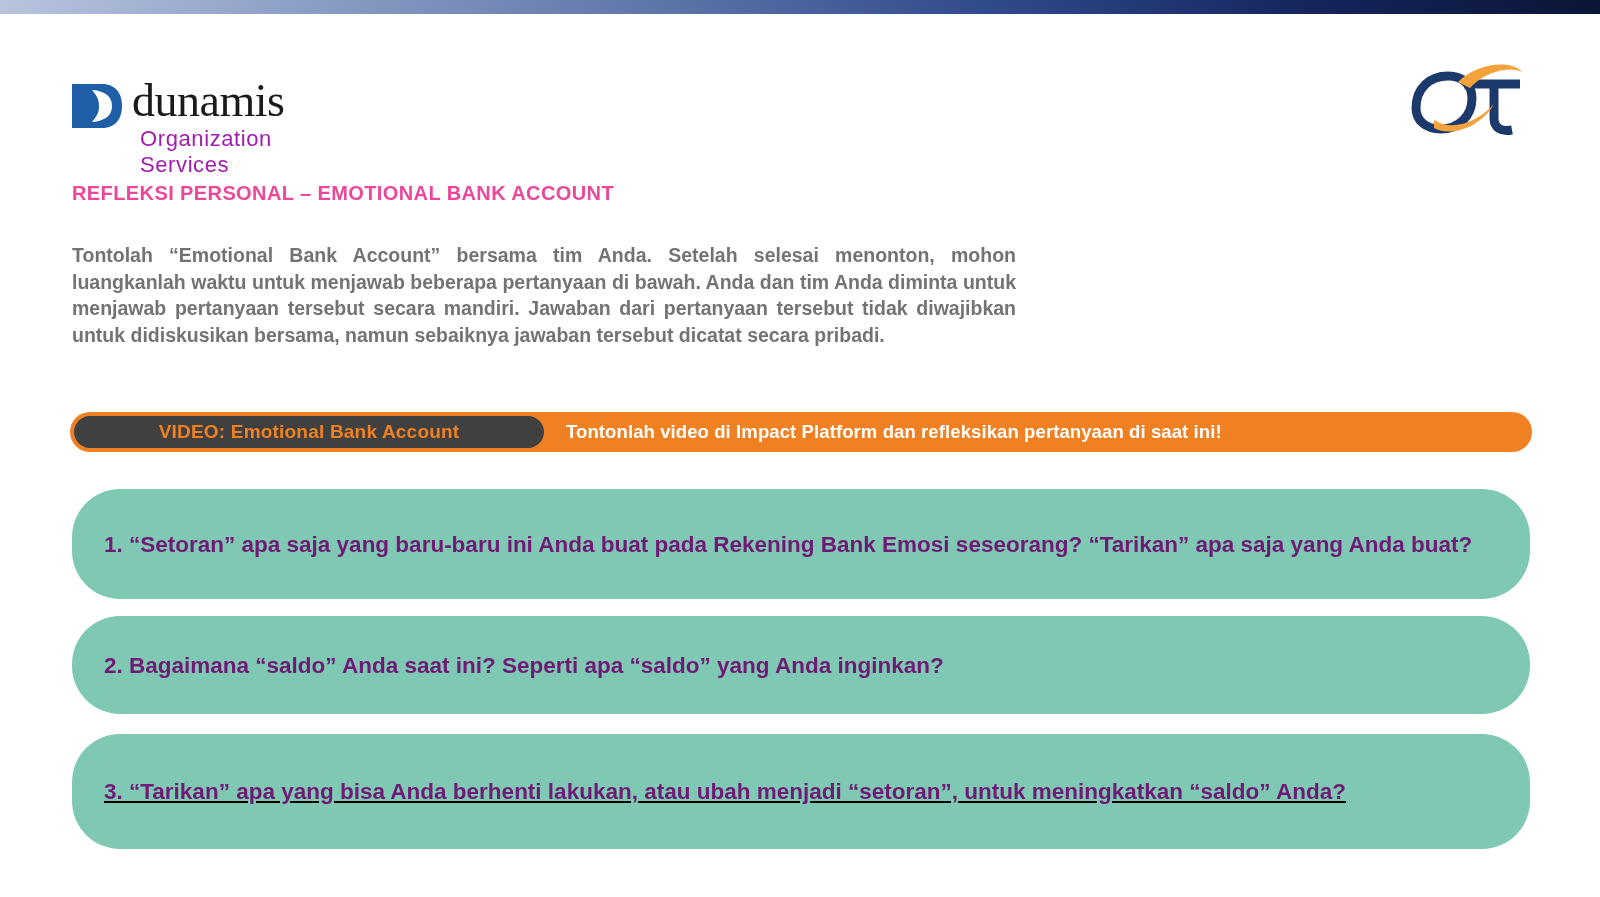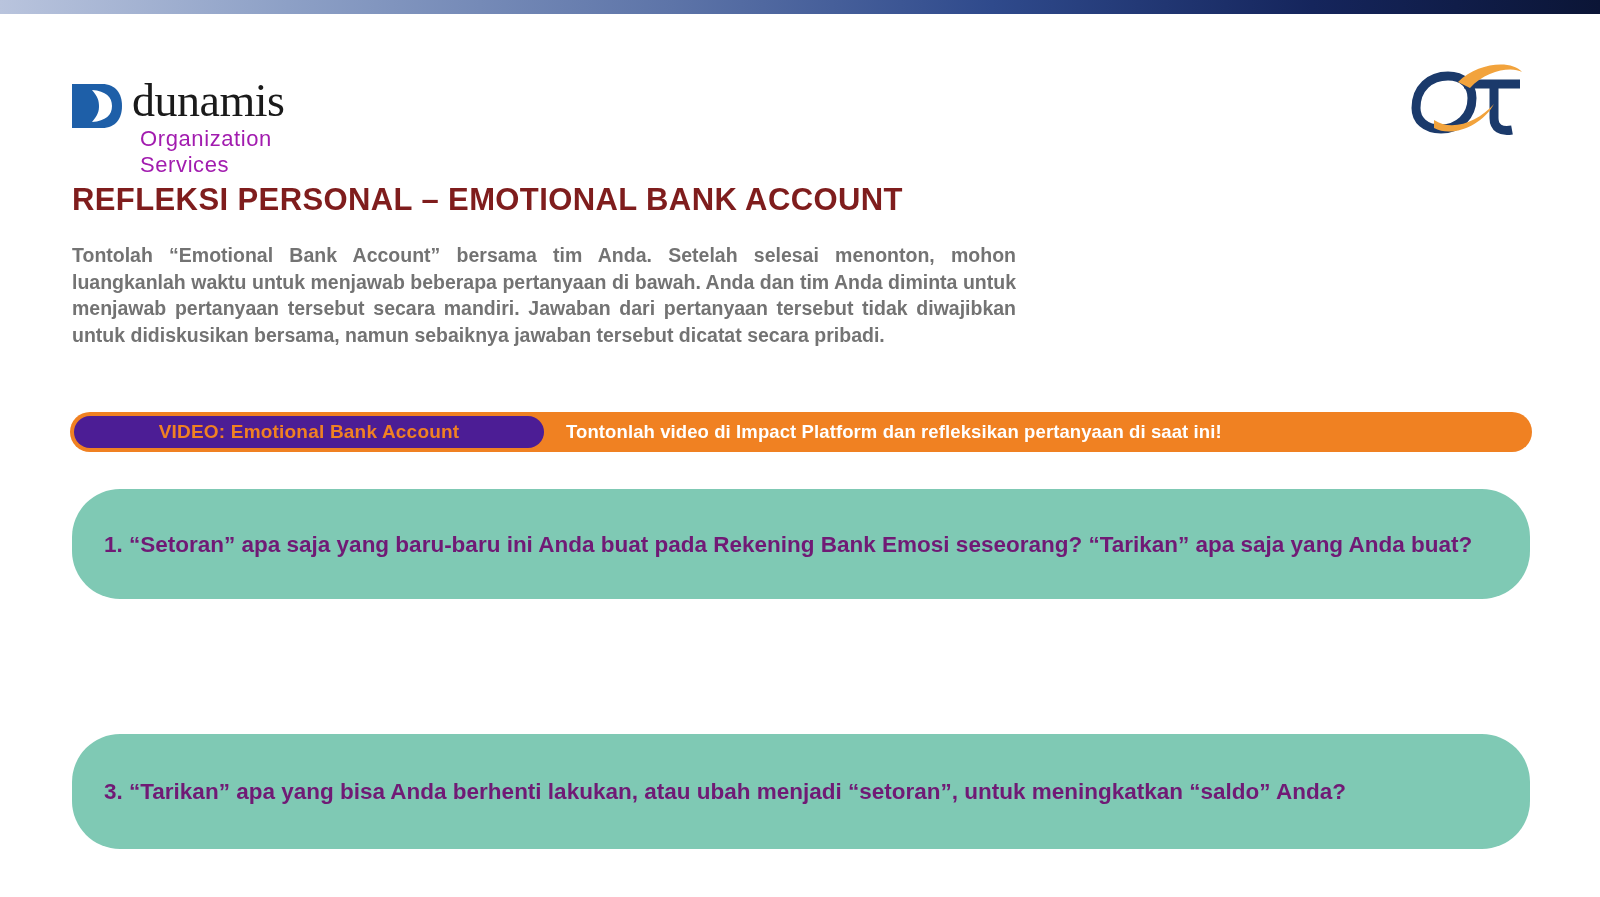--- a/index.html
+++ b/index.html
@@ -76,23 +76,23 @@
     top: 26px;
     width: 120px;
     height: 82px;
   }
 
   
   .page-title {
     position: absolute;
     left: 72px;
     top: 148px;
-    font-size: 31px;
-    font-weight: bold;
-    color: #7f1d1d;
+    font-size: 20px;
+    font-weight: bold;
+    color: #ec4899;
     letter-spacing: 0.4px;
   }
 
   
   .intro {
     position: absolute;
     left: 72px;
     top: 208px;
     width: 944px;
     font-size: 19.5px;
@@ -112,21 +112,21 @@
     height: 40px;
     background: #f08122;
     border-radius: 20px;
     display: flex;
     align-items: center;
   }
   .video-chip {
     margin-left: 4px;
     height: 32px;
     min-width: 470px;
-    background: #4c1d95;
+    background: #404040;
     border-radius: 16px;
     display: flex;
     align-items: center;
     justify-content: center;
   }
   .video-chip span {
     font-size: 19px;
     font-weight: bold;
     color: #f08122;
     letter-spacing: 0.2px;
@@ -156,21 +156,21 @@
     font-size: 22.5px;
     font-weight: bold;
     color: #701a75;
     line-height: 33px;
     text-align: justify;
     text-justify: inter-word;
     width: 100%;
   }
   .q1 { top: 455px; height: 110px; }
   .q2 { top: 582px; height: 98px; }
-  .q3 { top: 700px; height: 115px; }
+  .q3 { top: 700px; height: 115px; text-decoration: underline; }
   .q2 p { text-align: left; }
 </style>
 </head>
 <body>
 
 <div class="top-bar"></div>
 
 <div class="slide">
 
   <div class="logo-dunamis">
@@ -200,17 +200,20 @@
   <div class="video-banner">
     <div class="video-chip">
       <span>VIDEO: Emotional Bank Account</span>
     </div>
     <div class="video-note">Tontonlah video di Impact Platform dan refleksikan pertanyaan di saat ini!</div>
   </div>
 
   <div class="q-card q1">
     <p>1. “Setoran” apa saja yang baru-baru ini Anda buat pada Rekening Bank Emosi seseorang? “Tarikan” apa saja yang Anda buat?</p>
   </div>
+  <div class="q-card q2">
+    <p>2. Bagaimana “saldo” Anda saat ini? Seperti apa “saldo” yang Anda inginkan?</p>
+  </div>
   <div class="q-card q3">
     <p>3. “Tarikan” apa yang bisa Anda berhenti lakukan, atau ubah menjadi “setoran”, untuk meningkatkan “saldo” Anda?</p>
   </div>
 
 </div>
 
 </body></html>

